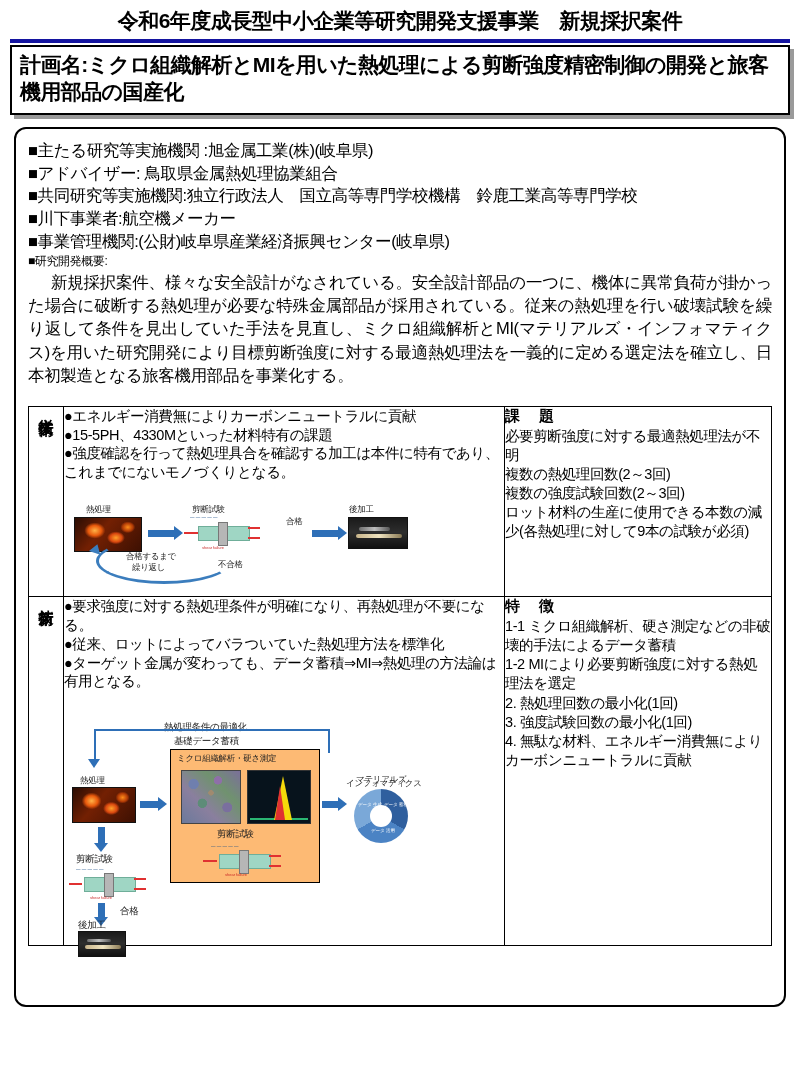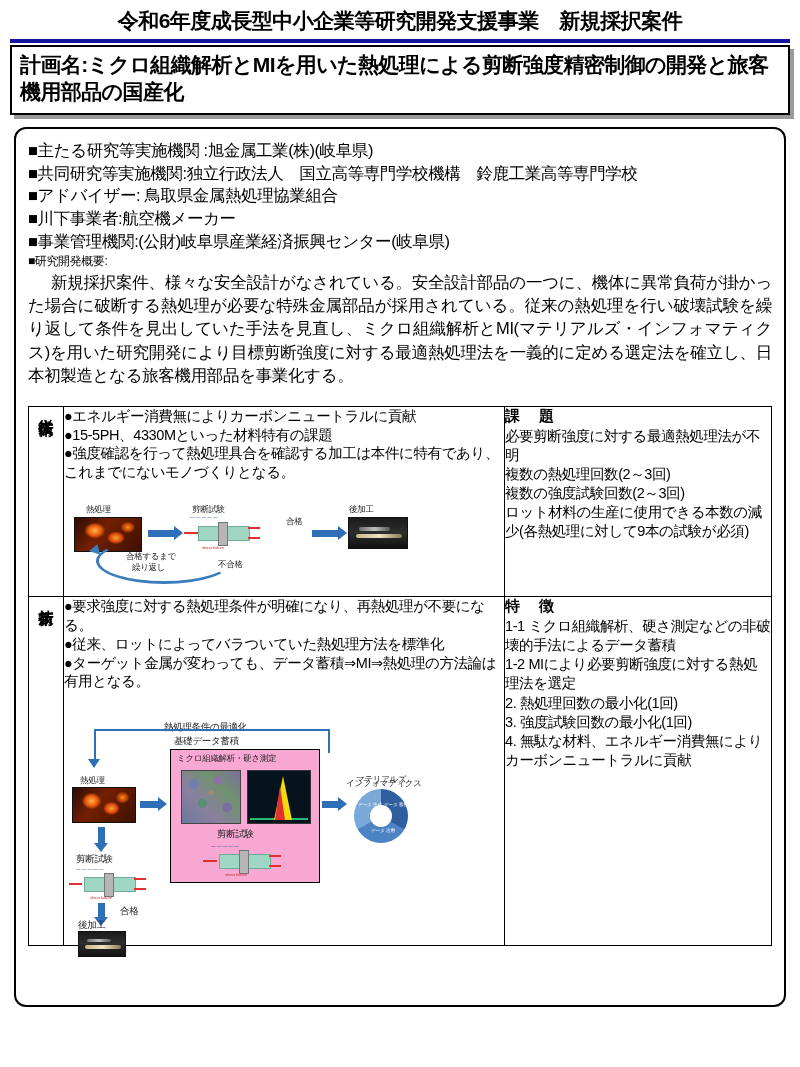--- a/index.html
+++ b/index.html
@@ -251,21 +251,21 @@
     position: absolute;
     width: 0; height: 0;
     border-top: 9px solid #2e6fb7;
     border-left: 6px solid transparent;
     border-right: 6px solid transparent;
   }
 
   .panel {
     position: absolute;
     border: 1.5px solid #000;
-    background: #f9a8d4;
+    background: #fdba74;
   }
 
   .mi-circle {
     position: absolute;
     border-radius: 50%;
     background: conic-gradient(#2f5f9e 0deg 120deg, #4b83c4 120deg 240deg, #7aa8d8 240deg 360deg);
   }
   .mi-hole {
     position: absolute;
     border-radius: 50%;
@@ -286,22 +286,22 @@
 <div id="doc-header">令和6年度成長型中小企業等研究開発支援事業　新規採択案件</div>
 
 <div id="title-box-wrap">
   <div id="title-box">計画名:ミクロ組織解析とMIを用いた熱処理による剪断強度精密制御の開発と旅客機用部品の国産化</div>
 </div>
 
 <div id="content-box">
 
   <div id="info-list">
     <div class="info-line">■主たる研究等実施機関 :旭金属工業(株)(岐阜県)</div>
+    <div class="info-line">■アドバイザー: 鳥取県金属熱処理協業組合</div>
     <div class="info-line">■共同研究等実施機関:独立行政法人　国立高等専門学校機構　鈴鹿工業高等専門学校</div>
-    <div class="info-line">■アドバイザー: 鳥取県金属熱処理協業組合</div>
     <div class="info-line">■川下事業者:航空機メーカー</div>
     <div class="info-line">■事業管理機関:(公財)岐阜県産業経済振興センター(岐阜県)</div>
   </div>
 
   <div id="overview-label">■研究開発概要:</div>
   <div id="overview-body">新規採択案件、様々な安全設計がなされている。安全設計部品の一つに、機体に異常負荷が掛かった場合に破断する熱処理が必要な特殊金属部品が採用されている。従来の熱処理を行い破壊試験を繰り返して条件を見出していた手法を見直し、ミクロ組織解析とMI(マテリアルズ・インフォマティクス)を用いた研究開発により目標剪断強度に対する最適熱処理法を一義的に定める選定法を確立し、日本初製造となる旅客機用部品を事業化する。</div>
 
   <table id="cmp-table">
 
     <tbody>

